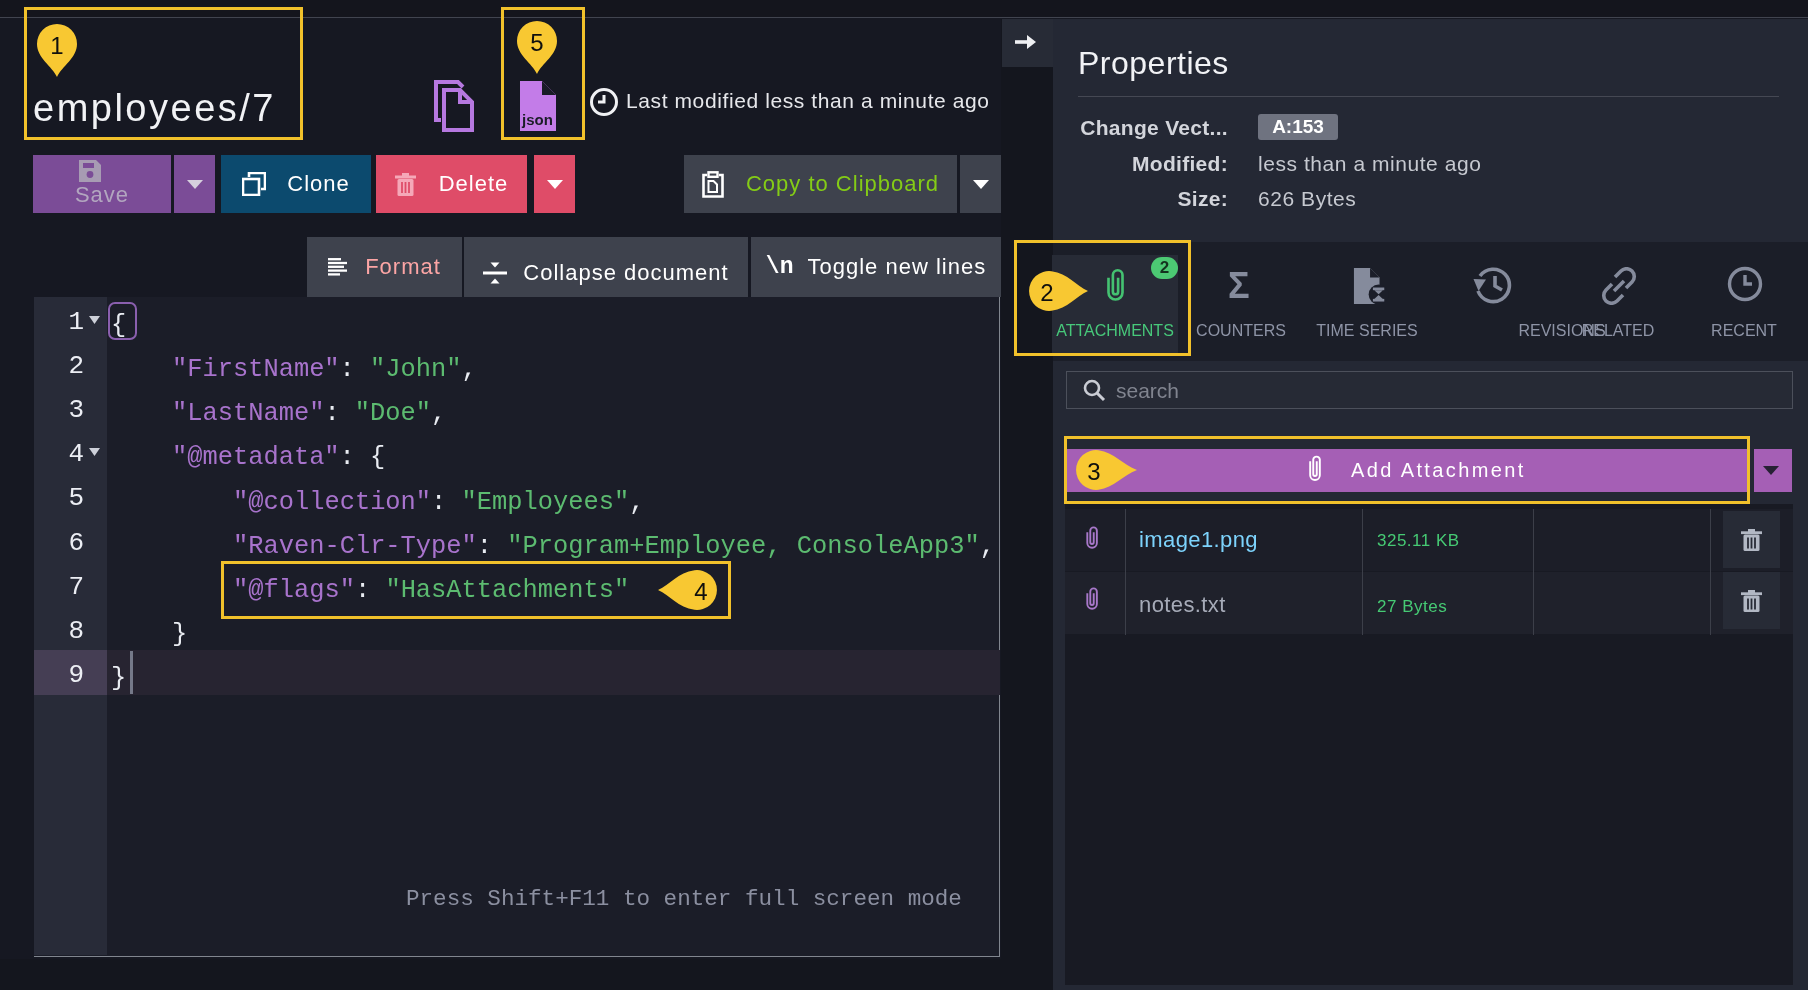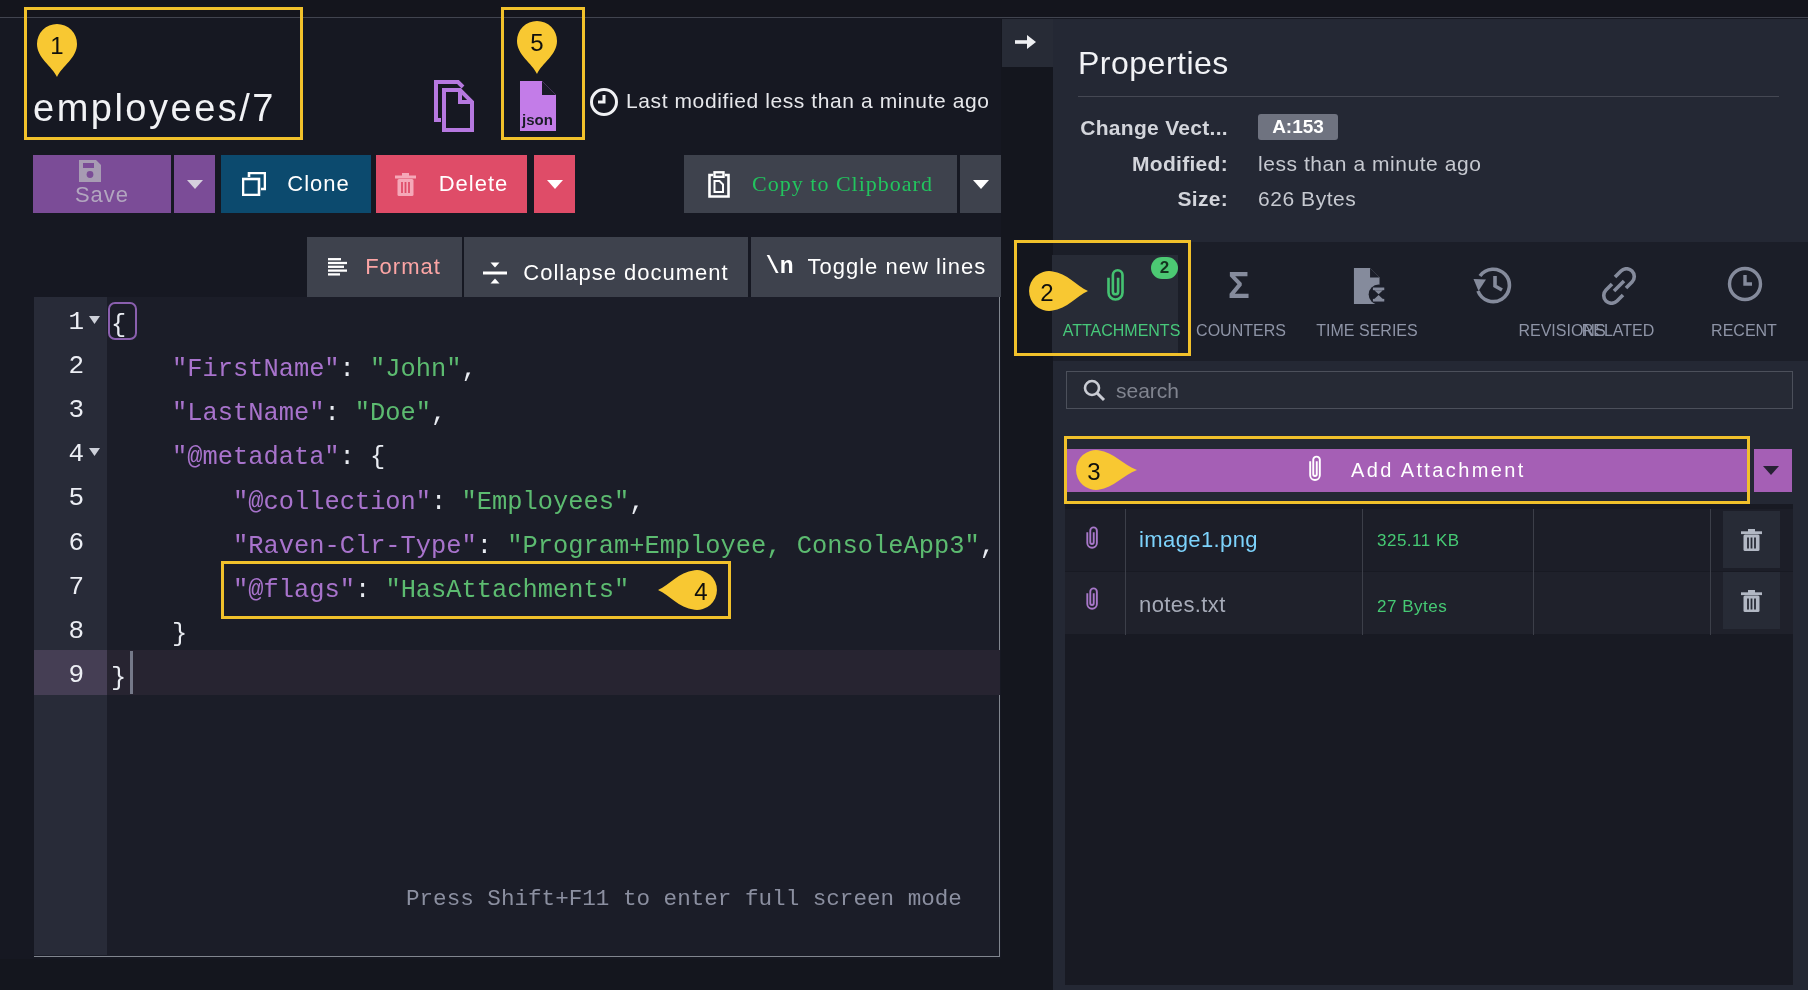--- a/index.html
+++ b/index.html
@@ -104,21 +104,21 @@
 <div class="btn" style="left:534px;width:41px;background:#df4c68;">
     <span class="caret" style="border-top-color:#fff"></span>
   </div>
 
 <div class="btn" style="left:684px;width:273px;background:#3e424d;">
   <svg width="22" height="27" viewBox="0 0 22 27" style="margin-right:22px">
     <path d="M5 4 L1.5 4 L1.5 25.5 L20.5 25.5 L20.5 4 L17 4" fill="none" stroke="#ffffff" stroke-width="2.6"></path>
     <rect x="6.5" y="1.3" width="9" height="4.5" fill="none" stroke="#ffffff" stroke-width="2.4"></rect>
     <path d="M6.5 10 L11.5 10 L15 13.5 L15 21 L6.5 21 Z" fill="none" stroke="#fff" stroke-width="2"></path>
   </svg>
-  <span style="font-size:22px;letter-spacing:1px;color:#22c55e;font-family:Liberation Serif, serif;">Copy to Clipboard</span>
+  <span style="font-size:22px;letter-spacing:1px;color:#84cc16;">Copy to Clipboard</span>
 </div>
 <div class="btn" style="left:960px;width:41px;background:#3e424d;">
     <span class="caret" style="border-top-color:#fff"></span>
   </div>
 
 <div class="btn" style="left:307px;top:237px;width:155px;height:60px;background:#3e424d;">
   <svg width="19" height="18" viewBox="0 0 19 18" style="margin-right:18px">
     <g stroke="#fff" stroke-width="2.3">
         <line x1="0" y1="1.2" x2="13" y2="1.2"></line>
         <line x1="0" y1="5" x2="19" y2="5"></line>
@@ -198,21 +198,21 @@
 <div class="abs" style="left:1028px;top:187px;width:200px;text-align:right;font-size:21px;letter-spacing:0.3px;font-weight:bold;color:#d3d5db;">Size:</div>
 <div class="abs" style="left:1258px;top:187px;font-size:21px;letter-spacing:0.55px;color:#c6c9d0;">626 Bytes</div>
 
 <div class="abs" style="left:1053px;top:242px;width:755px;height:119px;background:#1b1e28;"></div>
 <div class="abs" style="left:1052px;top:255px;width:126px;height:99px;background:#272b36;"></div>
 
 <svg class="abs" style="left:1105px;top:268px" width="21" height="35" viewBox="0 0 24 38">
   <path d="M4 10 L4 27 A 8 8 0 0 0 20 27 L20 7 A 5.5 5.5 0 0 0 9 7 L9 26 A 3 3 0 0 0 15 26 L15 10" fill="none" stroke="#44c271" stroke-width="3"></path>
 </svg>
 <div class="abs" style="left:1151px;top:256.5px;width:27px;height:22px;border-radius:11px;background:#4cc973;text-align:center;font-size:17px;font-weight:bold;color:#14331e;line-height:22px;">2</div>
-<div class="abs" style="left:1052px;top:321.5px;width:139px;text-align:center;font-size:16px;color:#47c87a;">ATTACHMENTS</div>
+<div class="abs" style="left:1052px;top:321.5px;width:126px;text-align:center;font-size:16px;color:#47c87a;">ATTACHMENTS</div>
 
 <div class="abs tlab" style="left:1181px;width:120px;">COUNTERS</div>
 <div class="abs tlab" style="left:1297px;width:140px;">TIME SERIES</div>
 <div class="abs tlab" style="left:1502px;width:120px;">REVISIONS</div>
 <div class="abs tlab" style="left:1558px;width:120px;">RELATED</div>
 <div class="abs tlab" style="left:1684px;width:120px;">RECENT</div>
 
 <div class="abs" style="left:1228px;top:265px;font-size:36px;font-weight:bold;color:#858b9c;">Σ</div>
 
 <svg class="abs" style="left:1353px;top:268px" width="36" height="36" viewBox="0 0 36 38">

